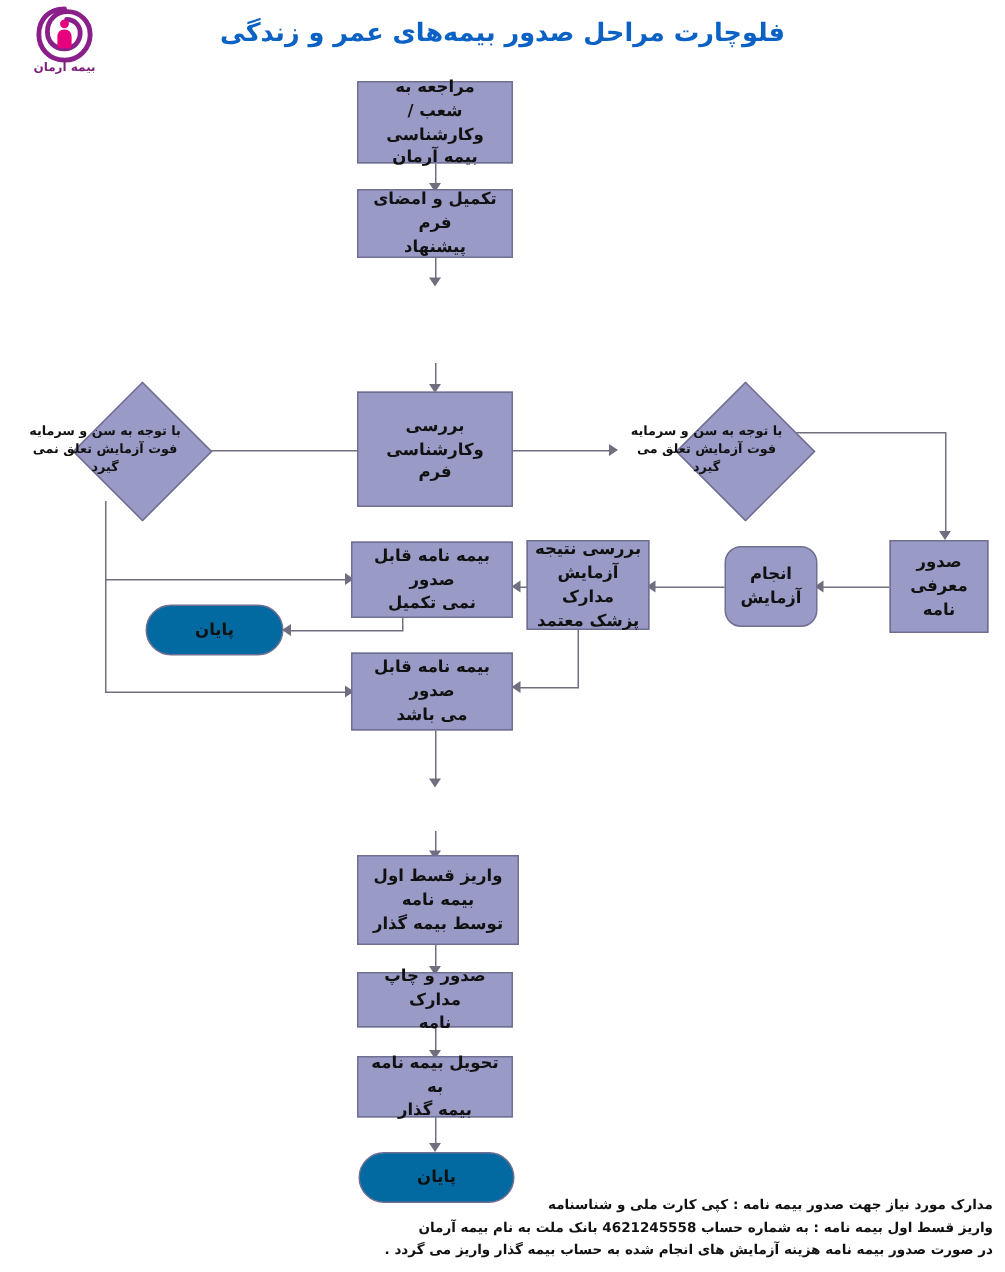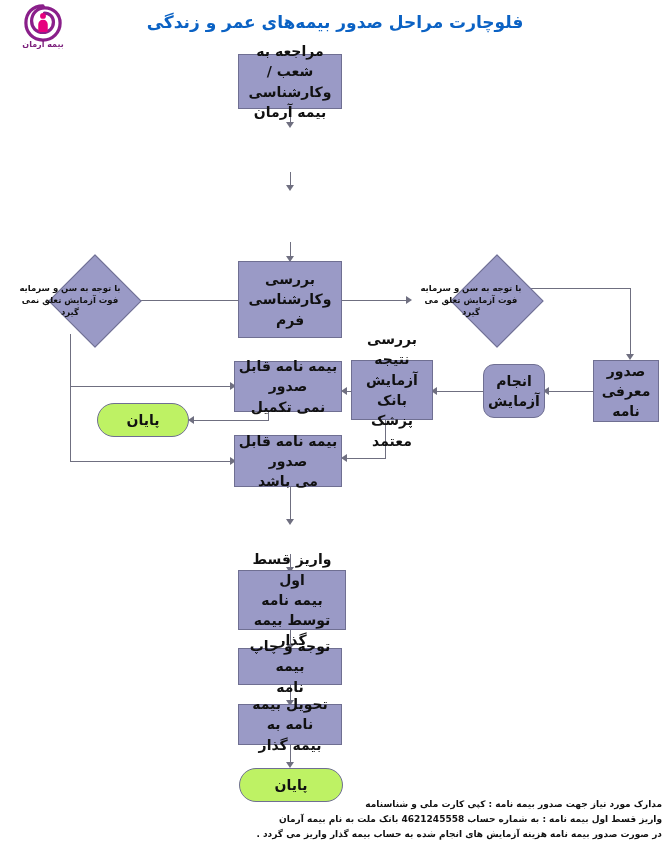--- a/index.html
+++ b/index.html
@@ -23,26 +23,26 @@
   #title{
     position:absolute;left:120px;top:12px;width:430px;text-align:center;
     font-size:17px;font-weight:bold;color:#0b62c4;white-space:nowrap;
   }
 
   
   .node{
     position:absolute;box-sizing:border-box;
     background:#9a9ac6;border:1px solid #6f6f92;
     display:flex;align-items:center;justify-content:center;text-align:center;
-    font-size:14px;font-weight:bold;line-height:1.45;color:#111;
+    font-size:11px;font-weight:bold;line-height:1.45;color:#111;
     padding:2px 3px;
   }
   .node span{display:block;width:100%;}
   .term{
-    border-radius:999px;background:#bef264;border:1px solid #6f6f92;
+    border-radius:999px;background:#0369a1;border:1px solid #6f6f92;
   }
   .diamond{
     position:absolute;background:transparent;border:0;
   }
   .diamond .dshape{
     position:absolute;inset:0;
     background:#9a9ac6;border:1px solid #6f6f92;
     transform:rotate(45deg);
   }
   .diamond .dtext{
@@ -143,20 +143,26 @@
   <div class="arr arr-d" style="left:286px;top:762px;"></div>
 
   <div class="node" style="left:238px;top:54px;width:104px;height:55px;">
     <span>
       <span>مراجعه به</span>
       <span>شعب /وکارشناسی</span>
       <span>بیمه آرمان</span>
     </span>
   </div>
 
+  <div class="node" style="left:238px;top:126px;width:104px;height:46px;">
+    <span>
+      <span>تکمیل و امضای فرم</span>
+      <span>پیشنهاد</span>
+    </span>
+  </div>
 
 
   <div class="node" style="left:238px;top:261px;width:104px;height:77px;">
     <span>
       <span>بررسی وکارشناسی</span>
       <span>فرم</span>
     </span>
   </div>
 
   <div class="diamond" style="left:12px;top:258px;width:116px;height:84px;">
@@ -190,21 +196,21 @@
 
   <div class="node" style="left:483px;top:364px;width:62px;height:54px;border-radius:11px;">
     <span>
       <span>انجام آزمایش</span>
     </span>
   </div>
 
   <div class="node" style="left:351px;top:360px;width:82px;height:60px;">
     <span>
       <span>بررسی نتیجه</span>
-      <span>آزمایش بانک</span>
+      <span>آزمایش مدارک</span>
       <span>پزشک معتمد</span>
     </span>
   </div>
 
   <div class="node" style="left:234px;top:361px;width:108px;height:51px;">
     <span>
       <span>بیمه نامه قابل صدور</span>
       <span>نمی تکمیل</span>
     </span>
   </div>
@@ -226,21 +232,21 @@
   <div class="node" style="left:238px;top:570px;width:108px;height:60px;">
     <span>
       <span>واریز قسط اول</span>
       <span>بیمه نامه</span>
       <span>توسط بیمه گذار</span>
     </span>
   </div>
 
   <div class="node" style="left:238px;top:648px;width:104px;height:37px;">
     <span>
-      <span>توجه و چاپ بیمه</span>
+      <span>صدور و چاپ مدارک</span>
       <span>نامه</span>
     </span>
   </div>
 
   <div class="node" style="left:238px;top:704px;width:104px;height:41px;">
     <span>
       <span>تحویل بیمه نامه به</span>
       <span>بیمه گذار</span>
     </span>
   </div>

